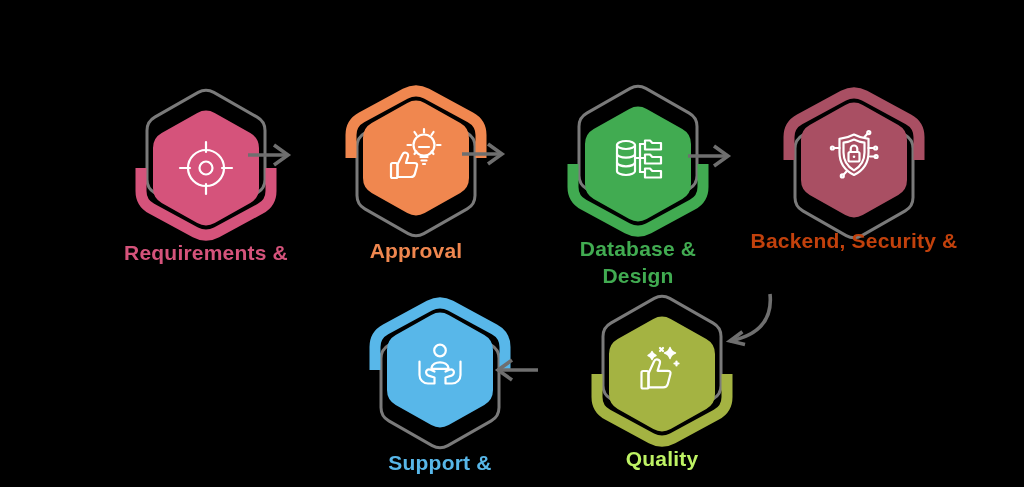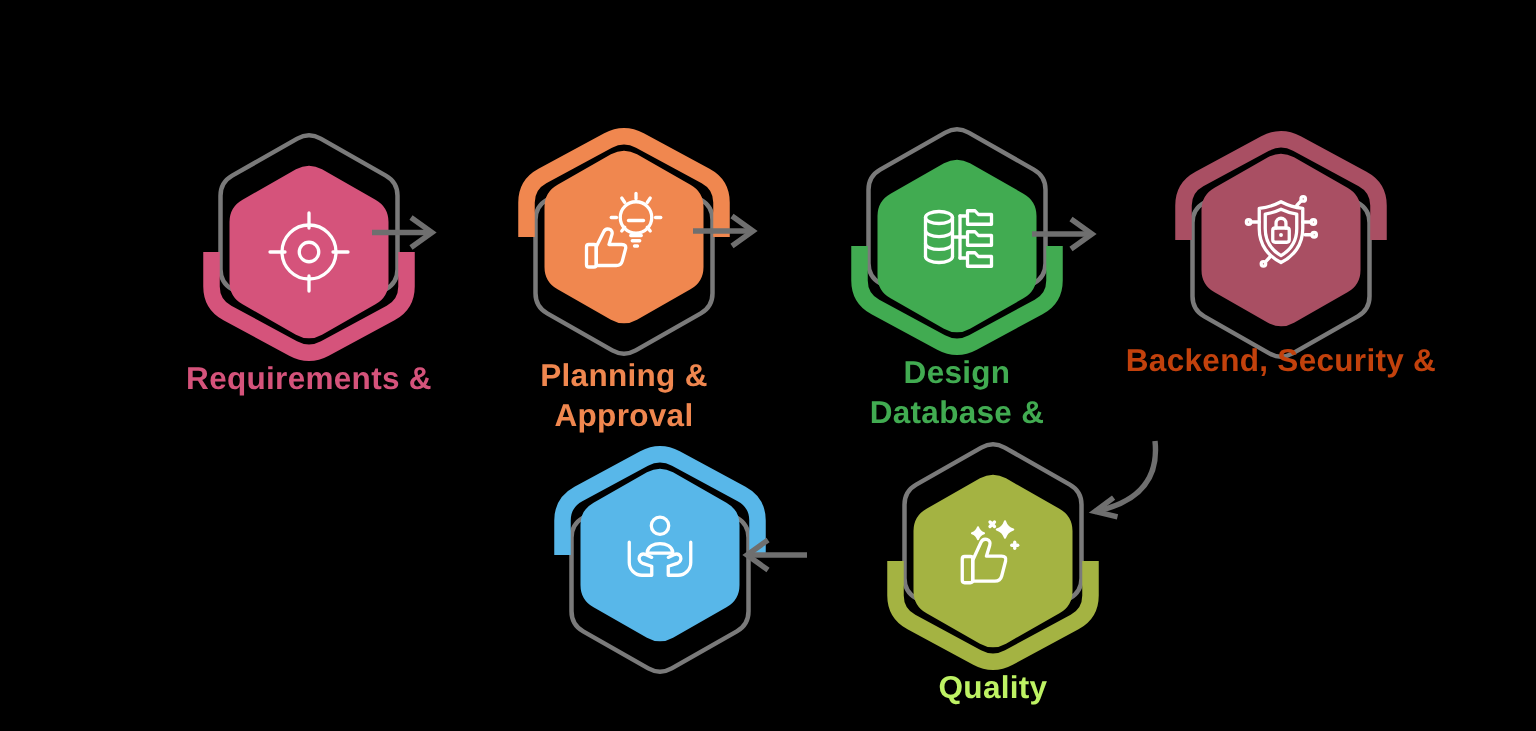--- a/index.html
+++ b/index.html
@@ -63,21 +63,20 @@
           <line x1="53" y1="19" x2="56.5" y2="19"></line>
   <line x1="30.5" y1="6" x2="32.5" y2="9"></line>
           <line x1="23.5" y1="19" x2="27" y2="19"></line>
   <line x1="49.5" y1="28" x2="47.5" y2="25.5"></line>
           <line x1="30.5" y1="28" x2="32.5" y2="25.5"></line>
   <rect x="7" y="37" width="6.5" height="15" rx="1.5"></rect>
   <path d="M13.5 51 V38.5 L18.5 28.5 Q19.6 26.2 22 26.8 Q24.8 27.6 23.9 30.6 L22 37 H30.5 Q33.8 37 33 40 L30.9 47.9 Q30.1 51 26.8 51 Z"></path>
         </g>
       </svg>
     <figcaption class="label" style="left: 226px; top: 190px; color: rgb(240, 135, 79);">
-      <span>Planning &amp;</span>
       <span>Approval</span>
     </figcaption>
   </figure>
 
   <figure class="stage">
     <svg class="hex-svg" viewBox="0 0 164 184" width="164" height="184" style="left: 516px; top: 24px;">
         <defs>
           <clipPath id="clip-database-design">
             <rect x="-10" y="92" width="184" height="102"></rect>
           </clipPath>
@@ -96,22 +95,22 @@
           <path d="M34 12 V40"></path>
   <path d="M34 12 H39"></path>
           <path d="M34 26 H39"></path>
           <path d="M34 40 H39"></path>
   <path d="M39 8.5 H44 L46.3 11 H55 V17.5 H39 Z"></path>
   <path d="M39 22.5 H44 L46.3 25 H55 V31.5 H39 Z"></path>
   <path d="M39 36.5 H44 L46.3 39 H55 V45.5 H39 Z"></path>
         </g>
       </svg>
     <figcaption class="label" style="left: 448px; top: 188px; color: rgb(65, 171, 81);">
+      <span>Database &amp;</span>
       <span>Design</span>
-      <span>Database &amp;</span>
     </figcaption>
   </figure>
 
   <figure class="stage">
     <svg class="hex-svg" viewBox="0 0 164 184" width="164" height="184" style="left: 732px; top: 20px;">
         <defs>
           <clipPath id="clip-backend-security-integration">
             <rect x="-10" y="-10" width="184" height="102"></rect>
           </clipPath>
         </defs>
@@ -154,20 +153,21 @@
         <g transform="translate(50 60)" fill="none" stroke="#FFFFFF" stroke-width="2.2" stroke-linecap="round" stroke-linejoin="round">
           <circle cx="32" cy="12.5" r="5.8"></circle>
   <path d="M23.5 30 C24.5 22.5 39.5 22.5 40.5 30 L40.5 30.8 L23.5 30.8 Z"></path>
   <path d="M11.5 23.5 V37 A8.5 8.5 0 0 0 20 45.5 H26.5 V39.5 L20.5 37.6 A3.6 3.6 0 0 1 18.3 33 Q19.8 30.4 22.8 31.8 L26.5 33.6"></path>
   <g transform="translate(64 0) scale(-1 1)">
             <path d="M11.5 23.5 V37 A8.5 8.5 0 0 0 20 45.5 H26.5 V39.5 L20.5 37.6 A3.6 3.6 0 0 1 18.3 33 Q19.8 30.4 22.8 31.8 L26.5 33.6"></path>
           </g>
         </g>
       </svg>
     <figcaption class="label" style="left: 250px; top: 402px; color: rgb(88, 183, 233);">
+      <span>Support &amp;</span>
     </figcaption>
   </figure>
 
   <figure class="stage">
     <svg class="hex-svg" viewBox="0 0 164 184" width="164" height="184" style="left: 540px; top: 234px;">
         <defs>
           <clipPath id="clip-quality-testing">
             <rect x="-10" y="92" width="184" height="102"></rect>
           </clipPath>
         </defs>

